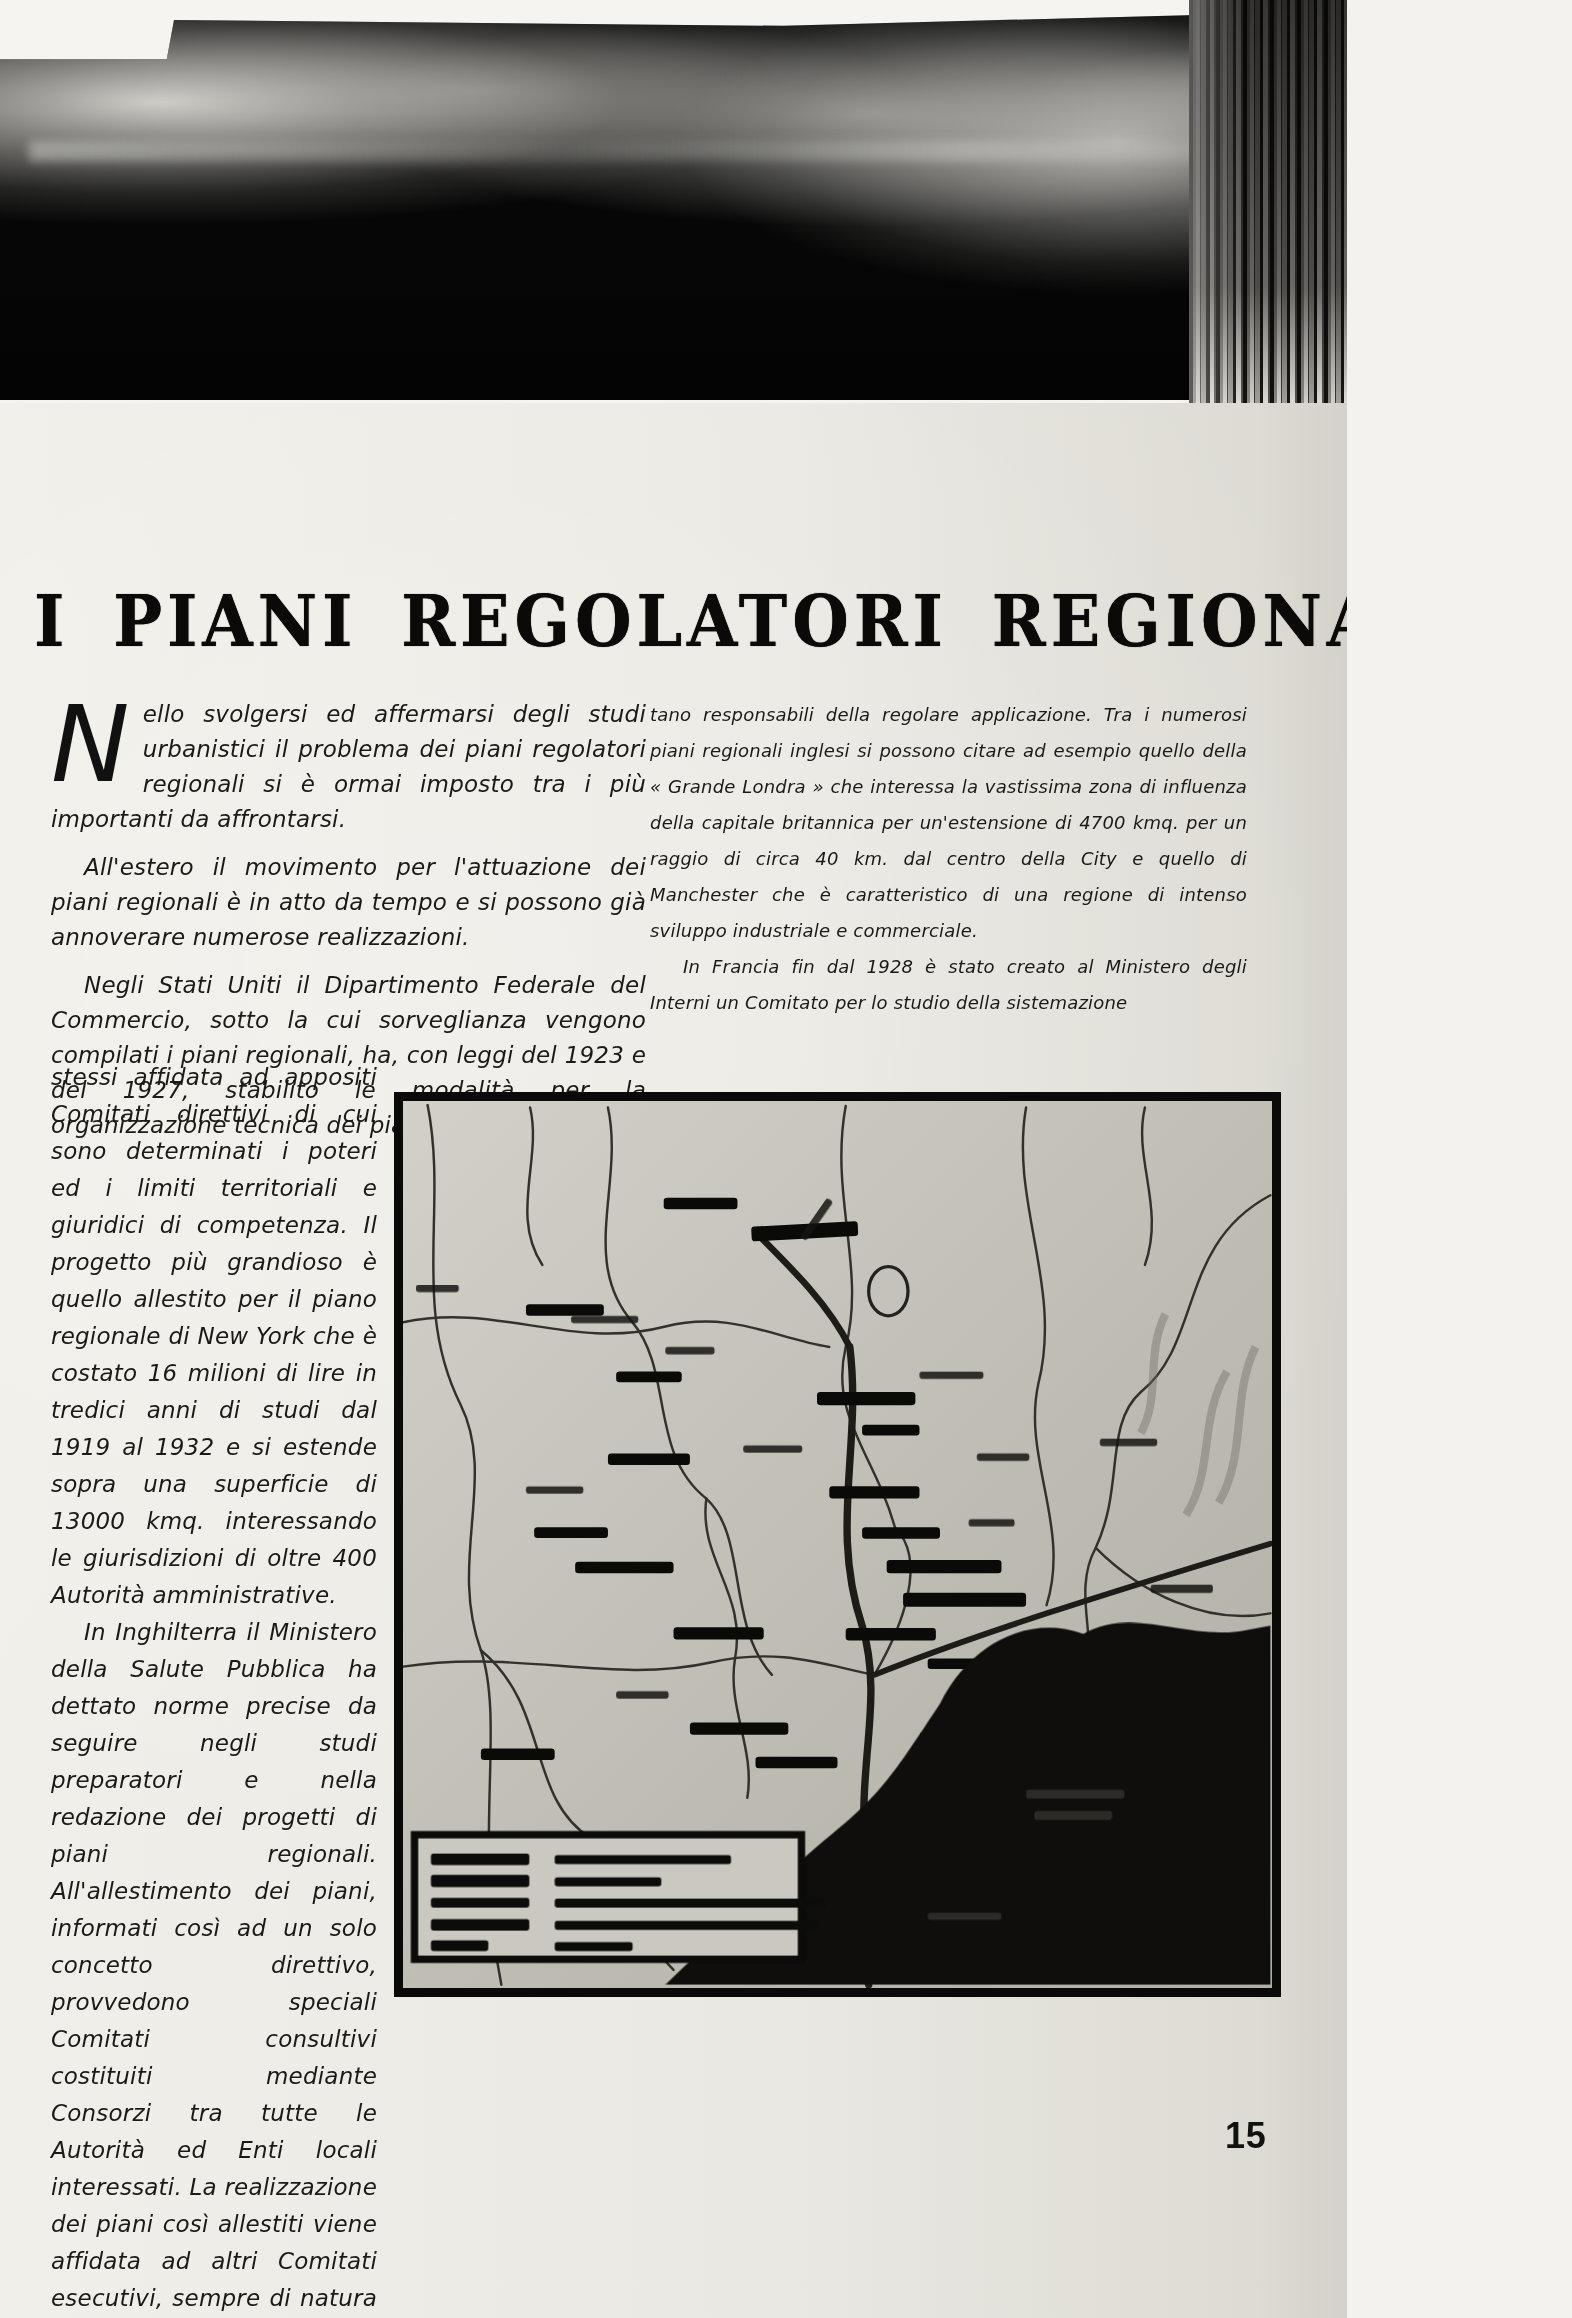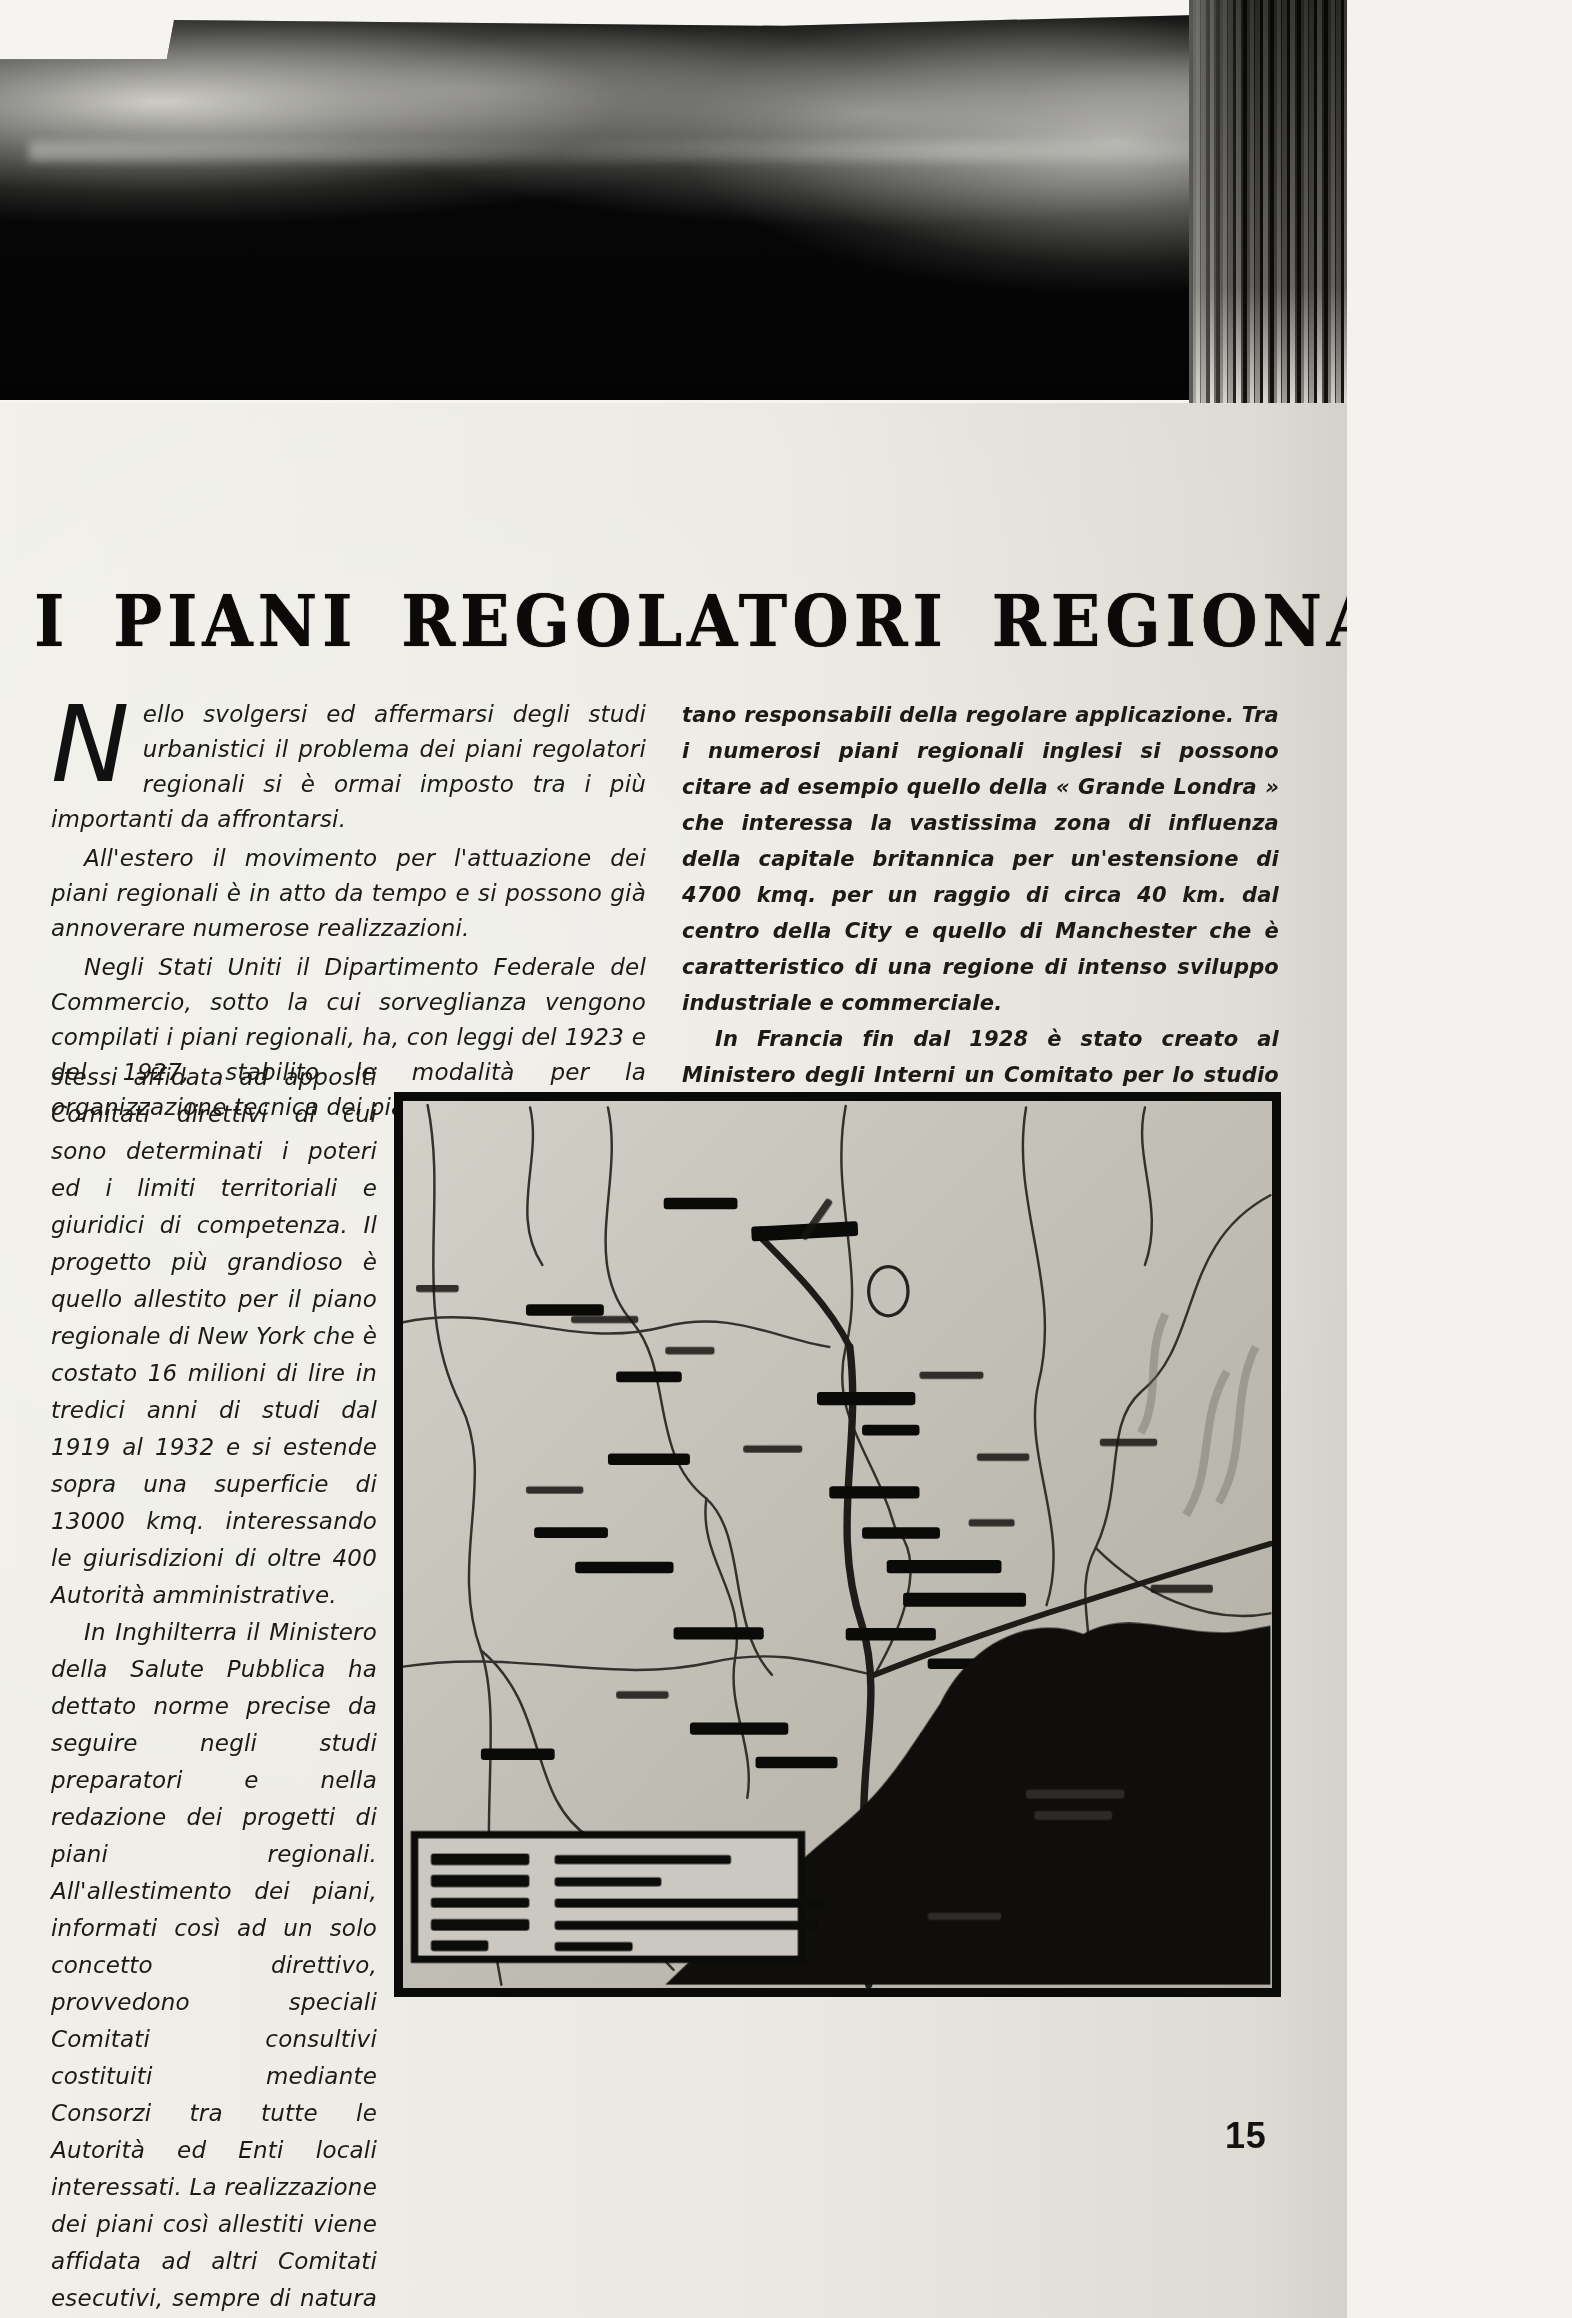--- a/index.html
+++ b/index.html
@@ -40,27 +40,27 @@
     font-family:"DejaVu Serif",serif;font-weight:700;font-size:65px;line-height:1;
     letter-spacing:4.9px;word-spacing:16.4px;color:#0b0a09;transform:scaleY(1.1);
     transform-origin:top left;white-space:nowrap;text-shadow:0 0 0.8px #0b0a09;}
 
   .copy{color:#1b1a17;text-align:justify;font-style:italic;}
   .copy p{margin:0;}
   .copy p + p{text-indent:33px;}
 
   .col-left-top{position:absolute;left:51px;top:294px;width:595px;
     font-size:23px;line-height:35px;letter-spacing:0.2px;}
-  .col-left-top p + p{margin-top:4px;}
+  .col-left-top p + p{margin-top:13px;}
   .dropcap{float:left;font-style:italic;font-weight:400;font-size:105px;line-height:.78;
     padding:8.2px 13px 0 0;color:#111;}
   .col-left-narrow{position:absolute;left:51px;top:656px;width:326px;
     font-size:23px;line-height:37px;letter-spacing:0.2px;}
-  .col-right{position:absolute;left:682px;top:294px;width:597px;
-    font-size:21px;line-height:36px;letter-spacing:0.2px;font-weight:bold;}
+  .col-right{position:absolute;left:650px;top:294px;width:597px;
+    font-size:18px;line-height:36px;letter-spacing:0.2px;}
 
   
   .map-figure{position:absolute;left:394px;top:689px;width:887px;height:905px;
     border:9px solid #0a0a09;background:linear-gradient(135deg,#d2d0c8,#bcbab1 60%,#b0aea5);
     box-sizing:border-box;}
   .map-figure svg{display:block;width:100%;height:100%;}
 
   .caption{position:absolute;left:395px;top:1617px;width:887px;
     font-family:"Liberation Sans",sans-serif;font-weight:700;font-size:17px;line-height:21px;
     color:#101010;text-align:justify;text-align-last:justify;filter:blur(0.2px);}

